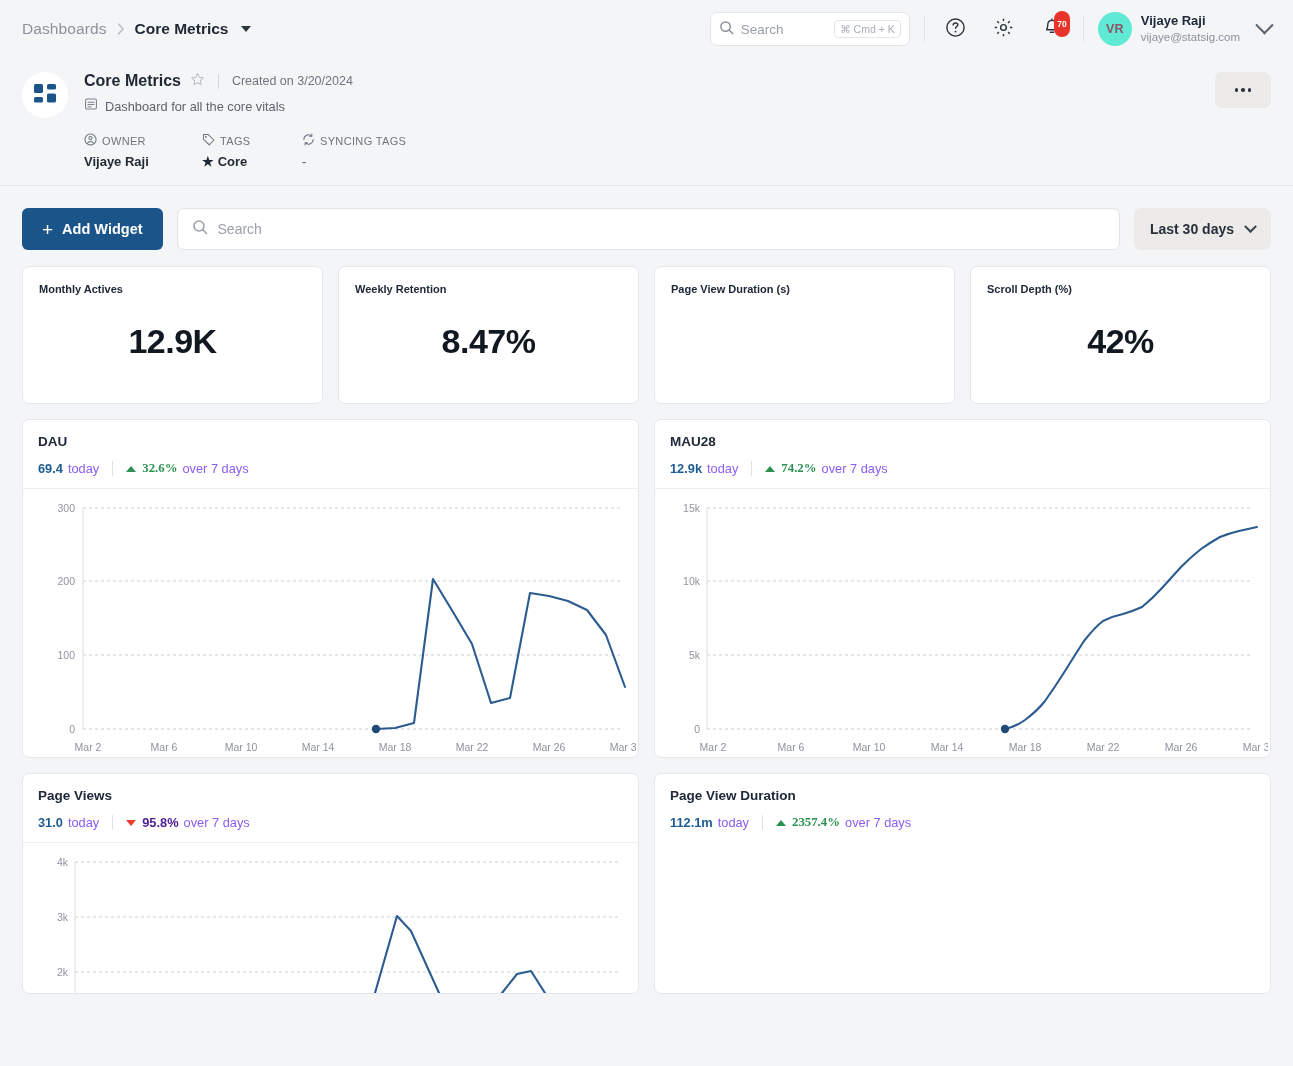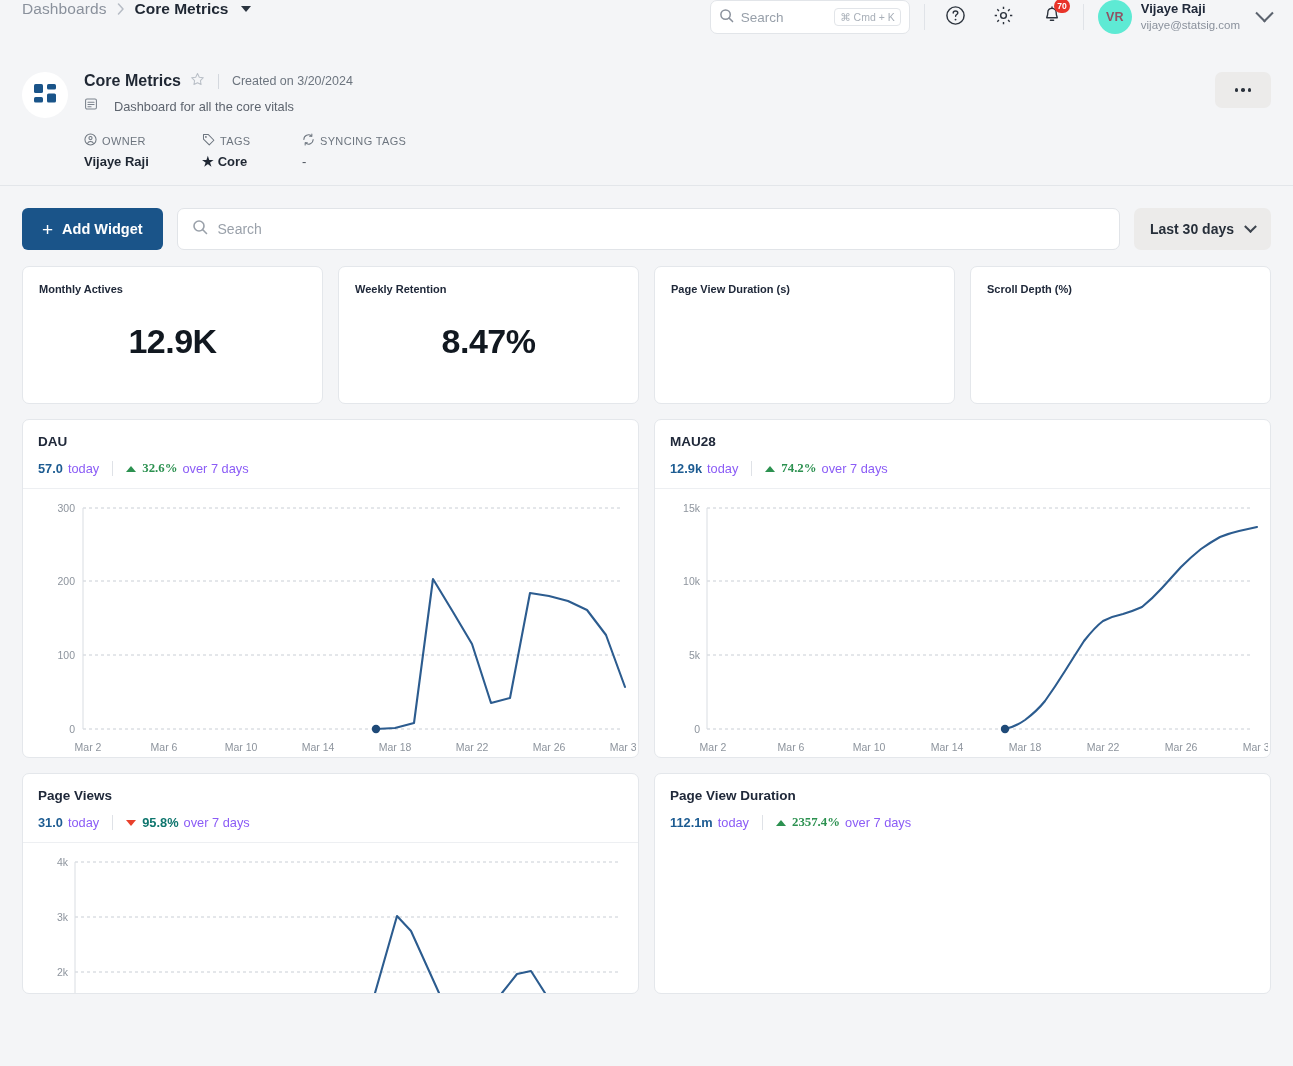--- a/index.html
+++ b/index.html
@@ -8,21 +8,21 @@
     font-family: "Liberation Sans", sans-serif;
     background: #f4f5f7;
     color: #1f2733;
     overflow: hidden;
   }
 
   
   .topnav {
     height: 58px;
     background: #f4f5f7;
-    display: flex; align-items: flex-start;
+    display: flex; align-items: center;
     padding: 0 22px 0 22px;
     position: relative;
   }
   .breadcrumb { display: flex; align-items: center; gap: 10px; }
   .bc-link { font-size: 15.5px; color: #8a919c; letter-spacing: .1px; }
   .bc-sep { color: #b6bcc5; font-size: 13px; display:flex; align-items:center; }
   .bc-current { font-size: 15.5px; color: #1f2733; font-weight: 700; }
   .bc-caret {
     width: 0; height: 0; margin-left: 3px;
     border-left: 5px solid transparent; border-right: 5px solid transparent;
@@ -44,21 +44,21 @@
   }
   .vsep { width: 1px; height: 26px; background: #e0e3e8; margin: 0 14px; }
   .iconbtn {
     width: 34px; height: 34px; border-radius: 50%;
     display: flex; align-items: center; justify-content: center;
     position: relative; cursor: pointer;
   }
   .badge {
     position: absolute; top: -1px; right: -1px;
     background: #e8342a; color: #fff; font-size: 8.5px; font-weight: 700;
-    border-radius: 9px; min-width: 15px; height: 14px;
+    border-radius: 9px; min-width: 15px; height: 26px;
     display: flex; align-items: center; justify-content: center; padding: 1px 3px;
     line-height: 1;
   }
   .avatar {
     width: 34px; height: 34px; border-radius: 50%; background: #5eead4;
     color: #8f5264; font-size: 12.5px; font-weight: 700;
     display: flex; align-items: center; justify-content: center;
     margin-right: 9px;
   }
   .userinfo { line-height: 1.3; }
@@ -79,21 +79,21 @@
   .dash-avatar {
     width: 46px; height: 46px; border-radius: 50%; background: #fff;
     display: flex; align-items: center; justify-content: center;
     margin-right: 16px; flex-shrink: 0;
   }
   .dtitle-row { display: flex; align-items: center; gap: 9px; }
   .dtitle { font-size: 16px; font-weight: 700; color: #1f2733; }
   .star-outline { color: #b9bfc7; font-size: 14px; }
   .dsep { width: 1px; height: 15px; background: #d4d8de; margin: 0 4px; }
   .dcreated { font-size: 12.5px; color: #6d757f; }
-  .ddesc-row { display: flex; align-items: center; gap: 16px; margin-top: 7px; }
+  .ddesc-row { display: flex; align-items: center; gap: 7px; margin-top: 7px; }
   .ddesc { font-size: 12.8px; color: #5d646e; }
   .meta-row { display: flex; margin-top: 18px; }
   .meta-col { margin-right: 0; }
   .meta-col:nth-child(1) { width: 118px; }
   .meta-col:nth-child(2) { width: 100px; }
   .meta-label {
     font-size: 11px; color: #6d757f; letter-spacing: .35px;
     display: flex; align-items: center; gap: 5px; text-transform: uppercase;
   }
   .meta-val {
@@ -162,21 +162,21 @@
     width: 0; height: 0; margin-right: 6px;
     border-left: 5px solid transparent; border-right: 5px solid transparent;
     border-bottom: 6px solid #2c9150;
   }
   .tri-down {
     width: 0; height: 0; margin-right: 6px;
     border-left: 5px solid transparent; border-right: 5px solid transparent;
     border-top: 6px solid #e8402c;
   }
   .delta-up { color: #2c9150; font-weight: 700; font-family: Liberation Serif, serif; }
-  .delta-down { color: #0f766e; font-weight: 700; }
+  .delta-down { color: #4c1d95; font-weight: 700; }
 
   .chart-body { border-top: 1px solid #edeff2; position: relative; }
   .chart-body svg { display: block; }
   .axis-label { font-size: 10.5px; fill: #8d949d; font-family: "Liberation Sans", sans-serif; }
   .gridline { stroke: #c9ced5; stroke-width: 1; stroke-dasharray: 3 3; }
   .axisline { stroke: #d9dde2; stroke-width: 1; }
   .series { fill: none; stroke: #2c5c8f; stroke-width: 2.1; stroke-linejoin: round; stroke-linecap: round; }
   .seriesdot { fill: #1f4a78; }
   .shadeband { fill: #f1f2f4; }
 </style>
@@ -370,29 +370,30 @@
     </div>
     <div class="card kpi-card">
       <div class="kpi-title">Weekly Retention</div>
       <div class="kpi-value">8.47%</div>
     </div>
     <div class="card kpi-card">
       <div class="kpi-title">Page View Duration (s)</div>
     </div>
     <div class="card kpi-card">
       <div class="kpi-title">Scroll Depth (%)</div>
+      <div class="kpi-value">42%</div>
     </div>
   </div>
 
   <div class="row-chart">
     <div class="card chart-card">
       <div class="chart-head">
         <div class="chart-title">DAU</div>
         <div class="chart-sub">
-          <span class="sub-val">57.0</span>
+          <span class="sub-val">69.4</span>
           <span class="sub-muted">today</span>
           <span class="sub-sep"></span>
           <span class="tri-up"></span>
           <span class="delta-up">32.6%</span>
           <span class="sub-muted">over 7 days</span>
         </div>
       </div>
       <div class="chart-body">
         <svg width="613" height="268" viewBox="0 0 613 268">
 

